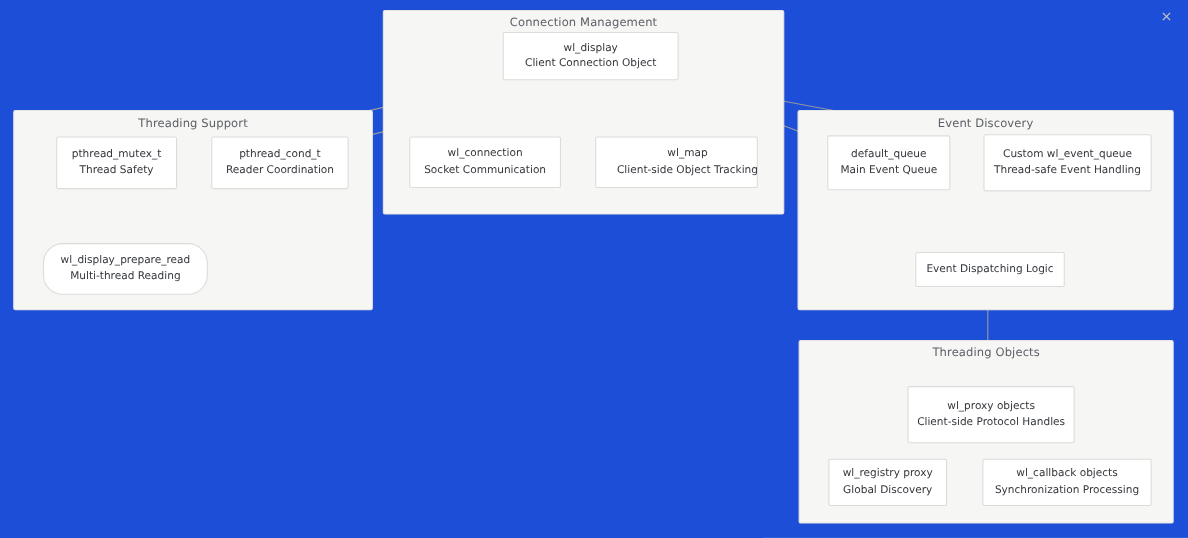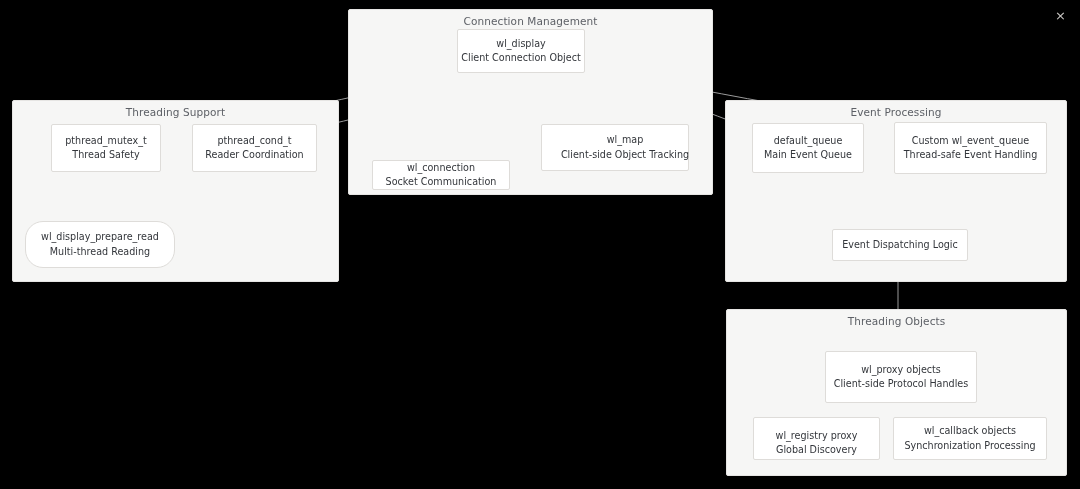--- a/index.html
+++ b/index.html
@@ -4,21 +4,21 @@
 <style>
   html, body {
     margin: 0;
     padding: 0;
     background: #ffffff;
   }
   #canvas {
     position: relative;
     width: 1080px;
     height: 489px;
-    background: #000000;
+    background: #1d4ed8;
     font-family: "DejaVu Sans", "Liberation Sans", sans-serif;
     overflow: hidden;
   }
   #edge-layer {
     position: absolute;
     left: 0; top: 0;
     width: 1080px;
     height: 489px;
     pointer-events: none;
   }
@@ -117,53 +117,53 @@
 
   <div class="cluster" style="left:348px; top:9px; width:365px; height:186px;">
     <div class="cluster-label">Connection Management</div>
   </div>
 
   <div class="cluster" style="left:12px; top:100px; width:327px; height:182px;">
     <div class="cluster-label">Threading Support</div>
   </div>
 
   <div class="cluster" style="left:725px; top:100px; width:342px; height:182px;">
-    <div class="cluster-label">Event Processing</div>
+    <div class="cluster-label">Event Discovery</div>
   </div>
 
   <div class="cluster" style="left:726px; top:309px; width:341px; height:167px;">
     <div class="cluster-label">Threading Objects</div>
   </div>
 
-  <div class="node" style="left:457px; top:29px; width:128px; height:44px;">
+  <div class="node" style="left:457px; top:29px; width:160px; height:44px;">
     <span class="ln">wl_display</span>
     <span class="ln">Client Connection Object</span>
   </div>
 
-  <div class="node" style="left:372px; top:124px; width:138px; height:30px;margin-top:36px;">
+  <div class="node" style="left:372px; top:124px; width:138px; height:47px;">
     <span class="ln">wl_connection</span>
     <span class="ln">Socket Communication</span>
   </div>
 
   <div class="node" style="left:541px; top:124px; width:148px; height:47px;padding-left:24px;">
     <span class="ln">wl_map</span>
     <span class="ln">Client-side Object Tracking</span>
   </div>
 
   <div class="node" style="left:51px; top:124px; width:110px; height:48px;">
     <span class="ln">pthread_mutex_t</span>
     <span class="ln">Thread Safety</span>
   </div>
 
   <div class="node" style="left:192px; top:124px; width:125px; height:48px;">
     <span class="ln">pthread_cond_t</span>
     <span class="ln">Reader Coordination</span>
   </div>
 
-  <div class="node" style="left:25px; top:221px; width:150px; height:47px;border-radius:18px;">
+  <div class="node" style="left:39px; top:221px; width:150px; height:47px;border-radius:18px;">
     <span class="ln">wl_display_prepare_read</span>
     <span class="ln">Multi-thread Reading</span>
   </div>
 
   <div class="node wide" style="left:894px; top:122px; width:153px; height:52px;">
     <span class="ln">Custom wl_event_queue</span>
     <span class="ln">Thread-safe Event Handling</span>
   </div>
 
   <div class="node" style="left:752px; top:123px; width:112px; height:50px;">
@@ -173,21 +173,21 @@
 
   <div class="node" style="left:832px; top:229px; width:136px; height:32px;">
     <span class="ln">Event Dispatching Logic</span>
   </div>
 
   <div class="node wide" style="left:825px; top:330px; width:152px; height:52px;margin-top:21px;">
     <span class="ln">wl_proxy objects</span>
     <span class="ln">Client-side Protocol Handles</span>
   </div>
 
-  <div class="node" style="left:753px; top:417px; width:127px; height:43px;justify-content:flex-end;">
+  <div class="node" style="left:753px; top:417px; width:108px; height:43px;">
     <span class="ln">wl_registry proxy</span>
     <span class="ln">Global Discovery</span>
   </div>
 
   <div class="node" style="left:893px; top:417px; width:154px; height:43px;">
     <span class="ln">wl_callback objects</span>
     <span class="ln">Synchronization Processing</span>
   </div>
 
   <div id="close-btn">×</div>

